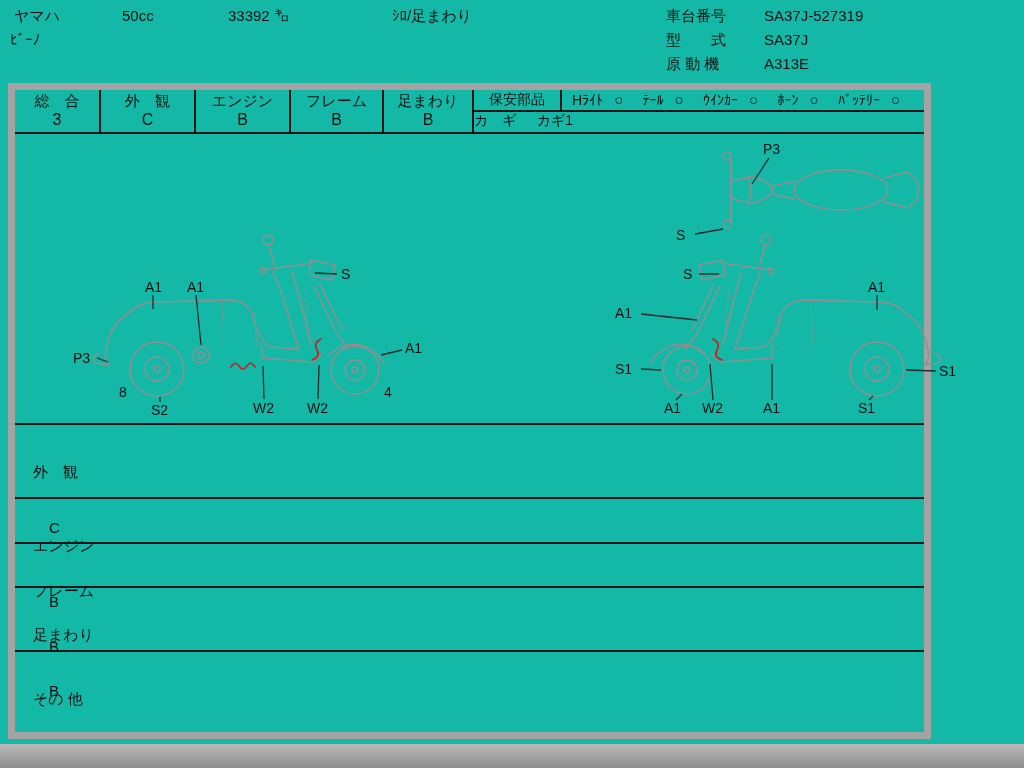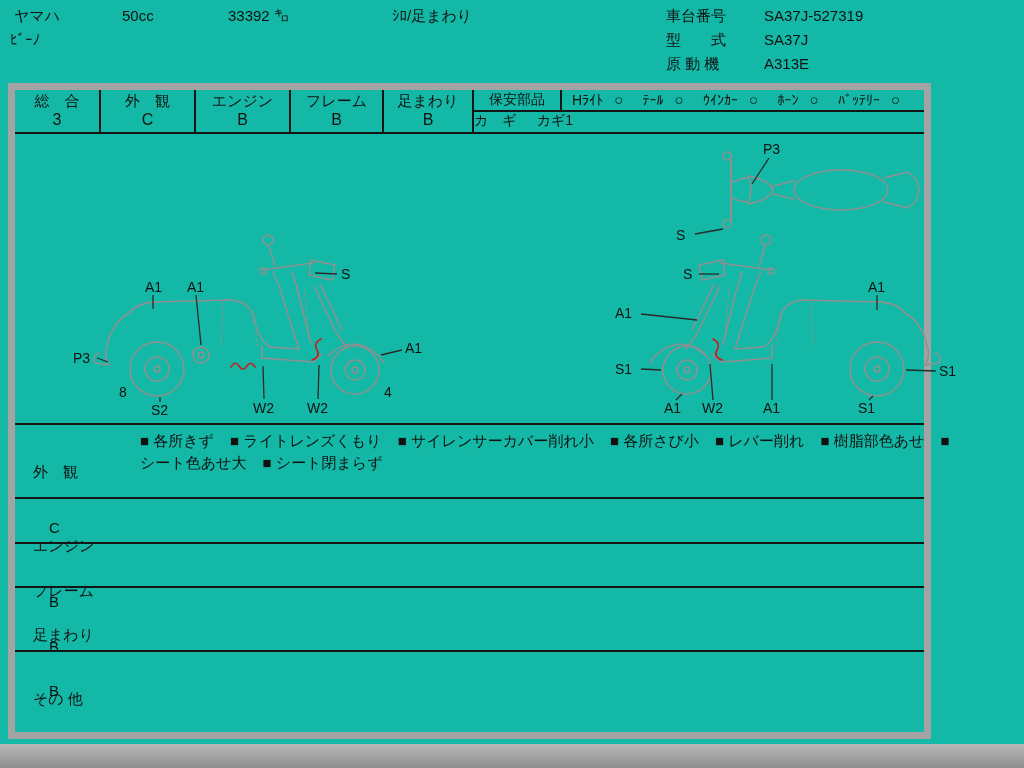--- a/index.html
+++ b/index.html
@@ -213,30 +213,20 @@
       <text class="lbl" x="748" y="279">A1</text>
       <line class="lead" x1="854" y1="266" x2="858" y2="262"></line>
       <text class="lbl" x="843" y="279">S1</text>
     </svg>
 
     <div class="note-row" style="top:333px;height:74px">
       <div class="nlabel">
         <div>外　観</div>
         <div class="ngrade">C</div>
       </div>
-      <div class="nitems">
-        <span>■ 各所きず</span>
-        <span>■ ライトレンズくもり</span>
-        <span>■ サイレンサーカバー削れ小</span>
-        <span>■ 各所さび小</span>
-        <span>■ レバー削れ</span>
-        <span>■ 樹脂部色あせ</span>
-        <span>■ シート色あせ大</span>
-        <span>■ シート閉まらず</span>
-      </div>
     </div>
 
     <div class="note-row" style="top:407px;height:45px">
       <div class="nlabel">
         <div>エンジン</div>
         <div class="ngrade">B</div>
       </div>
     </div>
 
     <div class="note-row" style="top:452px;height:44px">

